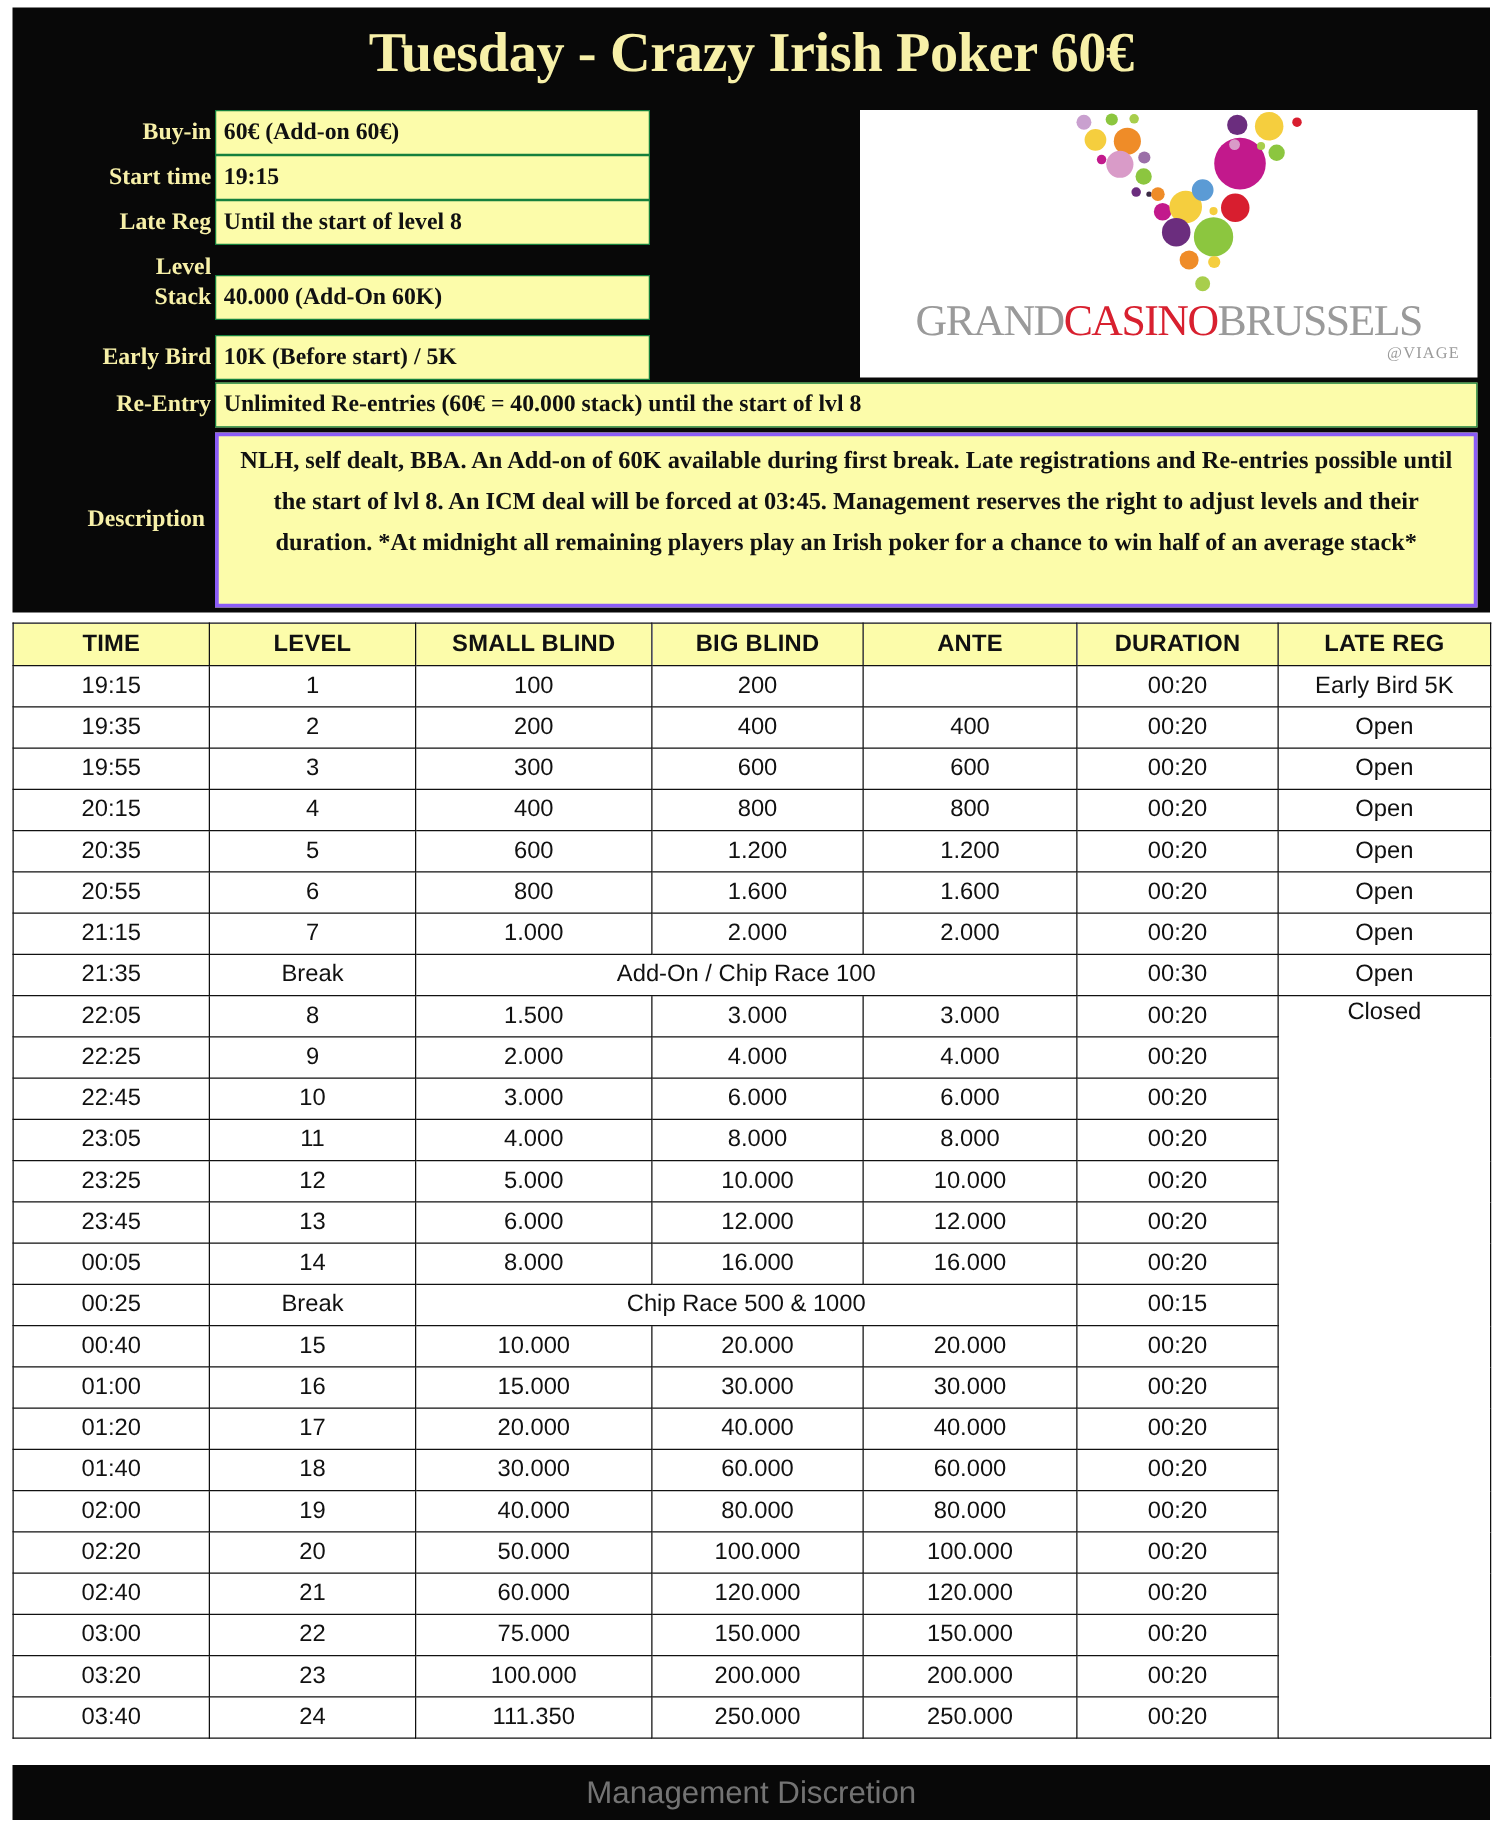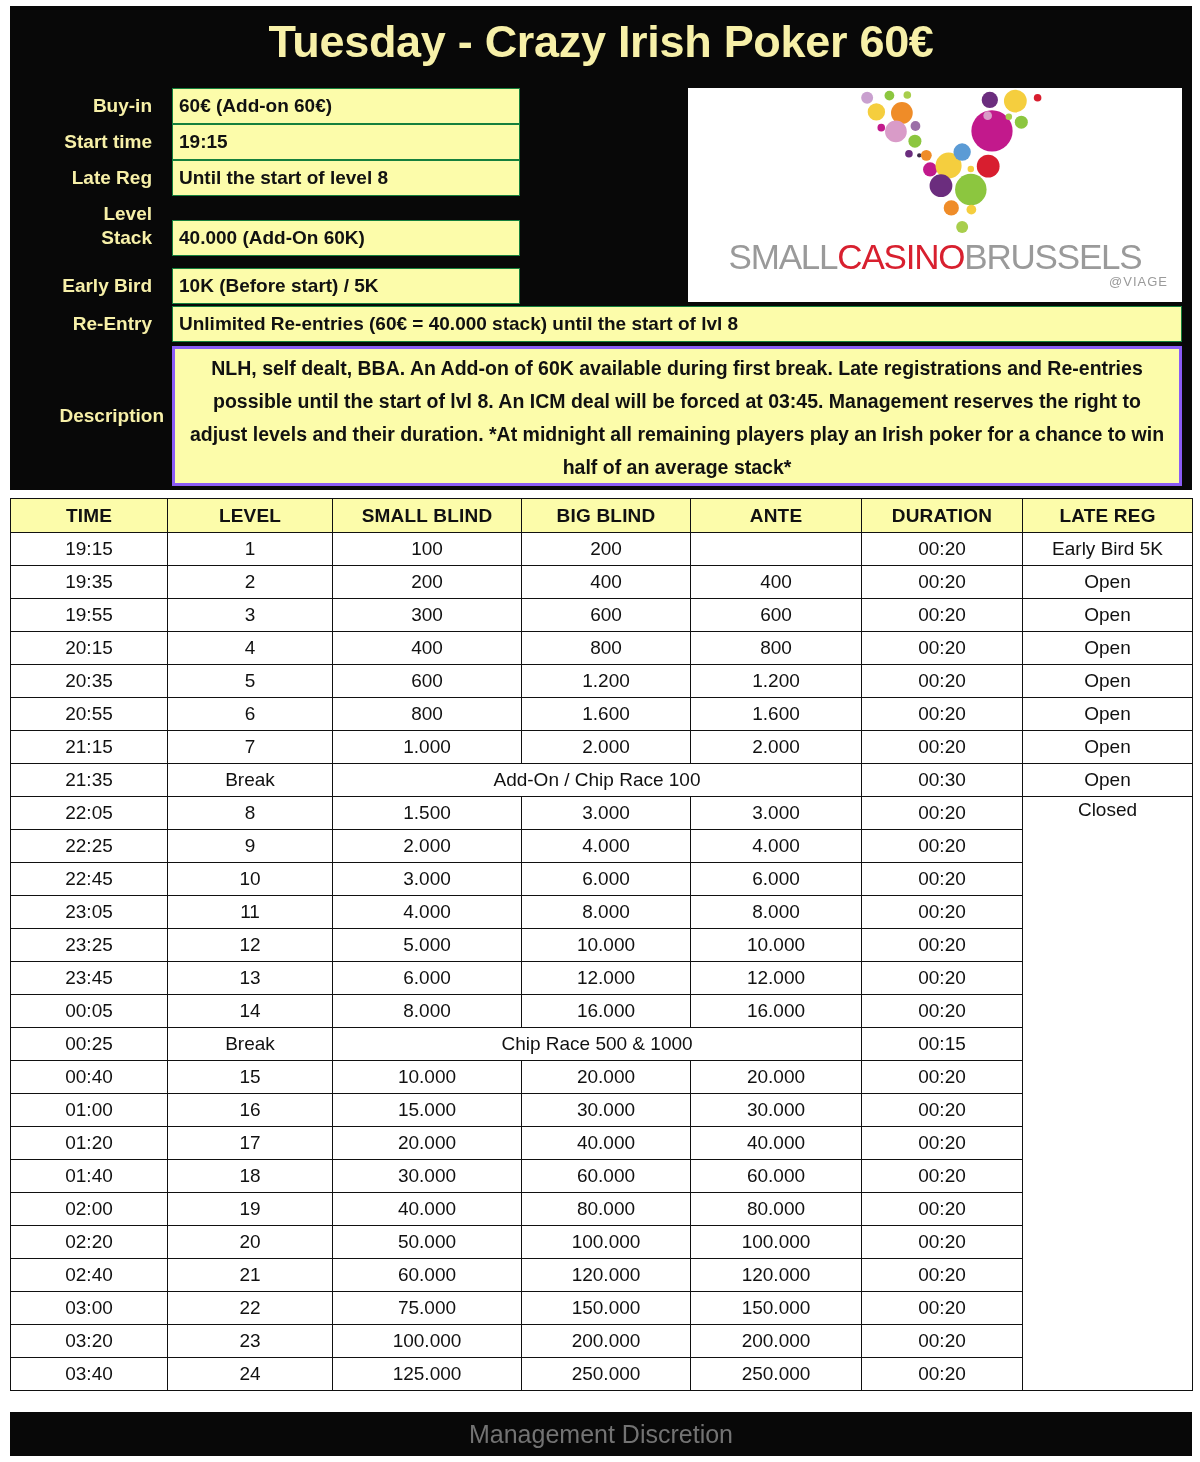--- a/index.html
+++ b/index.html
@@ -14,20 +14,21 @@
     background: #ffffff;
     overflow: hidden;
   }
 
   
   #top-panel {
     position: absolute;
     left: 10px; top: 6px;
     width: 1182px; height: 484px;
     background: #080808;
+    font-family: Liberation Serif, serif;
   }
   #title {
     position: absolute;
     left: 0; top: 6px;
     width: 1182px;
     text-align: center;
     color: #F7F0A8;
     font-size: 45px;
     font-weight: bold;
     letter-spacing: -0.3px;
@@ -43,21 +44,21 @@
     height: 36px;
   }
   .info-label {
     position: absolute;
     left: 0; top: 0;
     width: 162px; height: 36px;
     color: #F7F0A8;
     font-size: 19px;
     font-weight: bold;
     text-align: right;
-    padding-right: 20px;
+    padding-right: 3px;
     line-height: 36px;
     white-space: nowrap;
   }
   .info-value {
     position: absolute;
     left: 162px; top: 0;
     height: 36px;
     background: #FCFCAA;
     border: 1px solid #15803d;
     color: #111111;
@@ -257,21 +258,21 @@
           <circle cx="297" cy="256" r="11" fill="#A8CE4C"></circle>
           <circle cx="352" cy="79" r="38" fill="#C2198C"></circle>
           <circle cx="348" cy="22" r="15" fill="#6B2D7E"></circle>
           <circle cx="395" cy="24" r="21" fill="#F5CE3E"></circle>
           <circle cx="436" cy="18" r="7" fill="#D81E2F"></circle>
           <circle cx="344" cy="51" r="8" fill="#D99BC8"></circle>
           <circle cx="383" cy="53" r="6" fill="#A8CE4C"></circle>
           <circle cx="406" cy="63" r="12" fill="#8CC63F"></circle>
         </svg>
       <div id="logo-word">
-        <span class="g1">SMALL</span><span class="g2">CASINO</span><span class="g3">BRUSSELS</span>
+        <span class="g1">GRAND</span><span class="g2">CASINO</span><span class="g3">BRUSSELS</span>
       </div>
       <div id="logo-sub">@VIAGE</div>
     </div>
   </div>
 
   <table id="blinds-table">
     <colgroup>
       <col class="c-time">
         <col class="c-level">
         <col class="c-sb">
@@ -493,21 +494,21 @@
           <td>03:20</td>
           <td>23</td>
           <td>100.000</td>
           <td>200.000</td>
           <td>200.000</td>
           <td>00:20</td>
         </tr>
         <tr>
           <td>03:40</td>
           <td>24</td>
-          <td>125.000</td>
+          <td>111.350</td>
           <td>250.000</td>
           <td>250.000</td>
           <td>00:20</td>
         </tr>
       </tbody>
   </table>
 
   <div id="footer">Management Discretion</div>
 
 </div>

